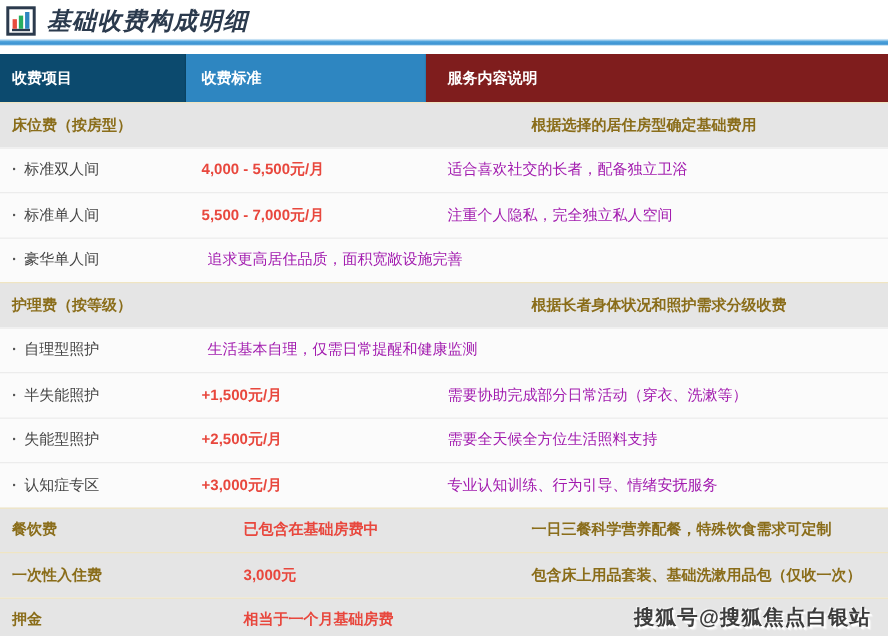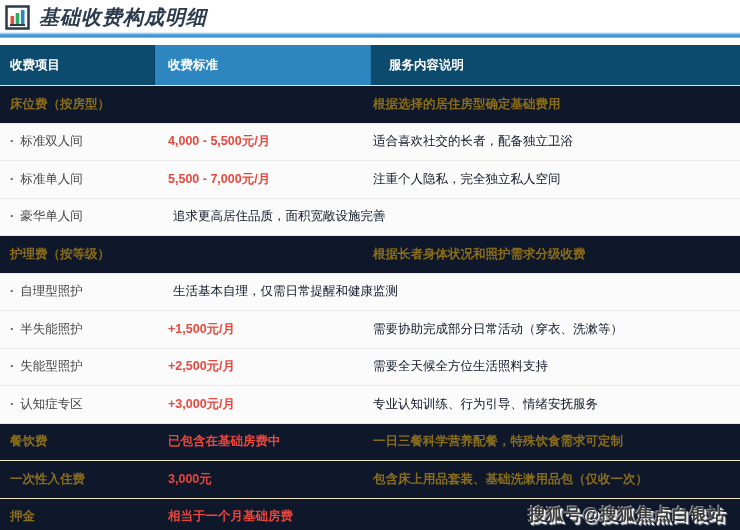--- a/index.html
+++ b/index.html
@@ -14,30 +14,30 @@
 
   
   .divider { height:6px; margin-top:1px;
     background:linear-gradient(to bottom,#ffffff 0%,#bcdcf2 18%,#4aa0da 45%,#3e93d2 80%,#a8d3ef 100%); }
 
   
   .fee-table { margin-top:7px; width:740px; }
   .thead { display:flex; height:40px; }
   .th { display:flex; align-items:center; color:#fff; font-weight:bold; font-size:12.5px; }
   .th-1 { width:155px; background:#0c4a6e; padding-left:10px; border-right:1px solid rgba(0,0,0,0.10); }
-  .th-2 { width:216px; background:#2e86c1; padding-left:13px; border-right:1px solid rgba(0,0,0,0.08); }
-  .th-3 { flex:1; background:#0c4a6e; padding-left:18px;font-family:Liberation Mono, monospace; }
+  .th-2 { width:200px; background:#2e86c1; padding-left:13px; border-right:1px solid rgba(0,0,0,0.08); }
+  .th-3 { flex:1; background:#7f1d1d; padding-left:18px;font-family:Liberation Mono, monospace; }
 
   .row { display:flex; align-items:center; height:37.5px; font-size:12.5px; border-top:1px solid #ececec; }
   .row.item { background:#fbfbfb; }
-  .row.section { background:#0f172a; border-top-color:#f0e5c2; }
+  .row.section { background:#e5e5e5; border-top-color:#f0e5c2;gap:35px; }
   .cell { overflow:hidden; white-space:nowrap; }
   .c1 { width:155px; padding-left:10px; color:#454545; }
   .c2 { width:200px; padding-left:13px; color:#e8473d; font-weight:bold; }
-  .c3 { flex:1; padding-left:18px; padding-right:8px; color:#0f172a; }
+  .c3 { flex:1; padding-left:18px; padding-right:8px; color:#a21caf; }
   .row.section .c1, .row.section .c3 { color:#8a6d1a; font-weight:bold; }
   .bullet { color:#555; margin-right:6px; font-weight:bold; }
 
   
   .watermark { position:absolute; right:14px; bottom:4px; font-size:17px; font-weight:bold;
     color:#3d3d3d; letter-spacing:1px;
     text-shadow:1.5px 1.5px 0 rgba(255,255,255,0.95), -1px -1px 0 rgba(255,255,255,0.55),
                 2.5px 2.5px 1px rgba(255,255,255,0.6); }
 </style>
 </head>

